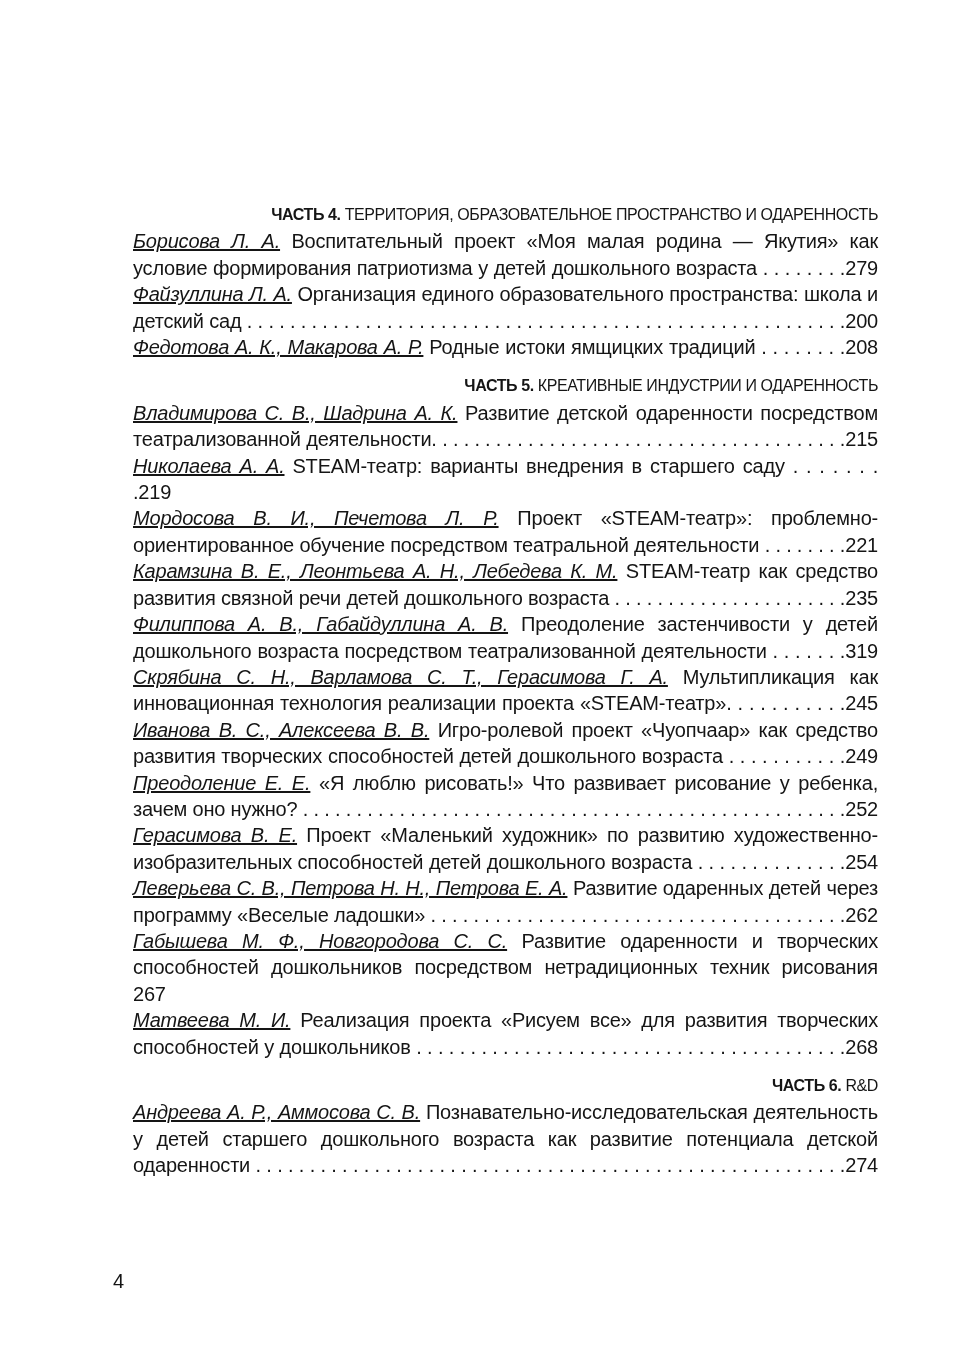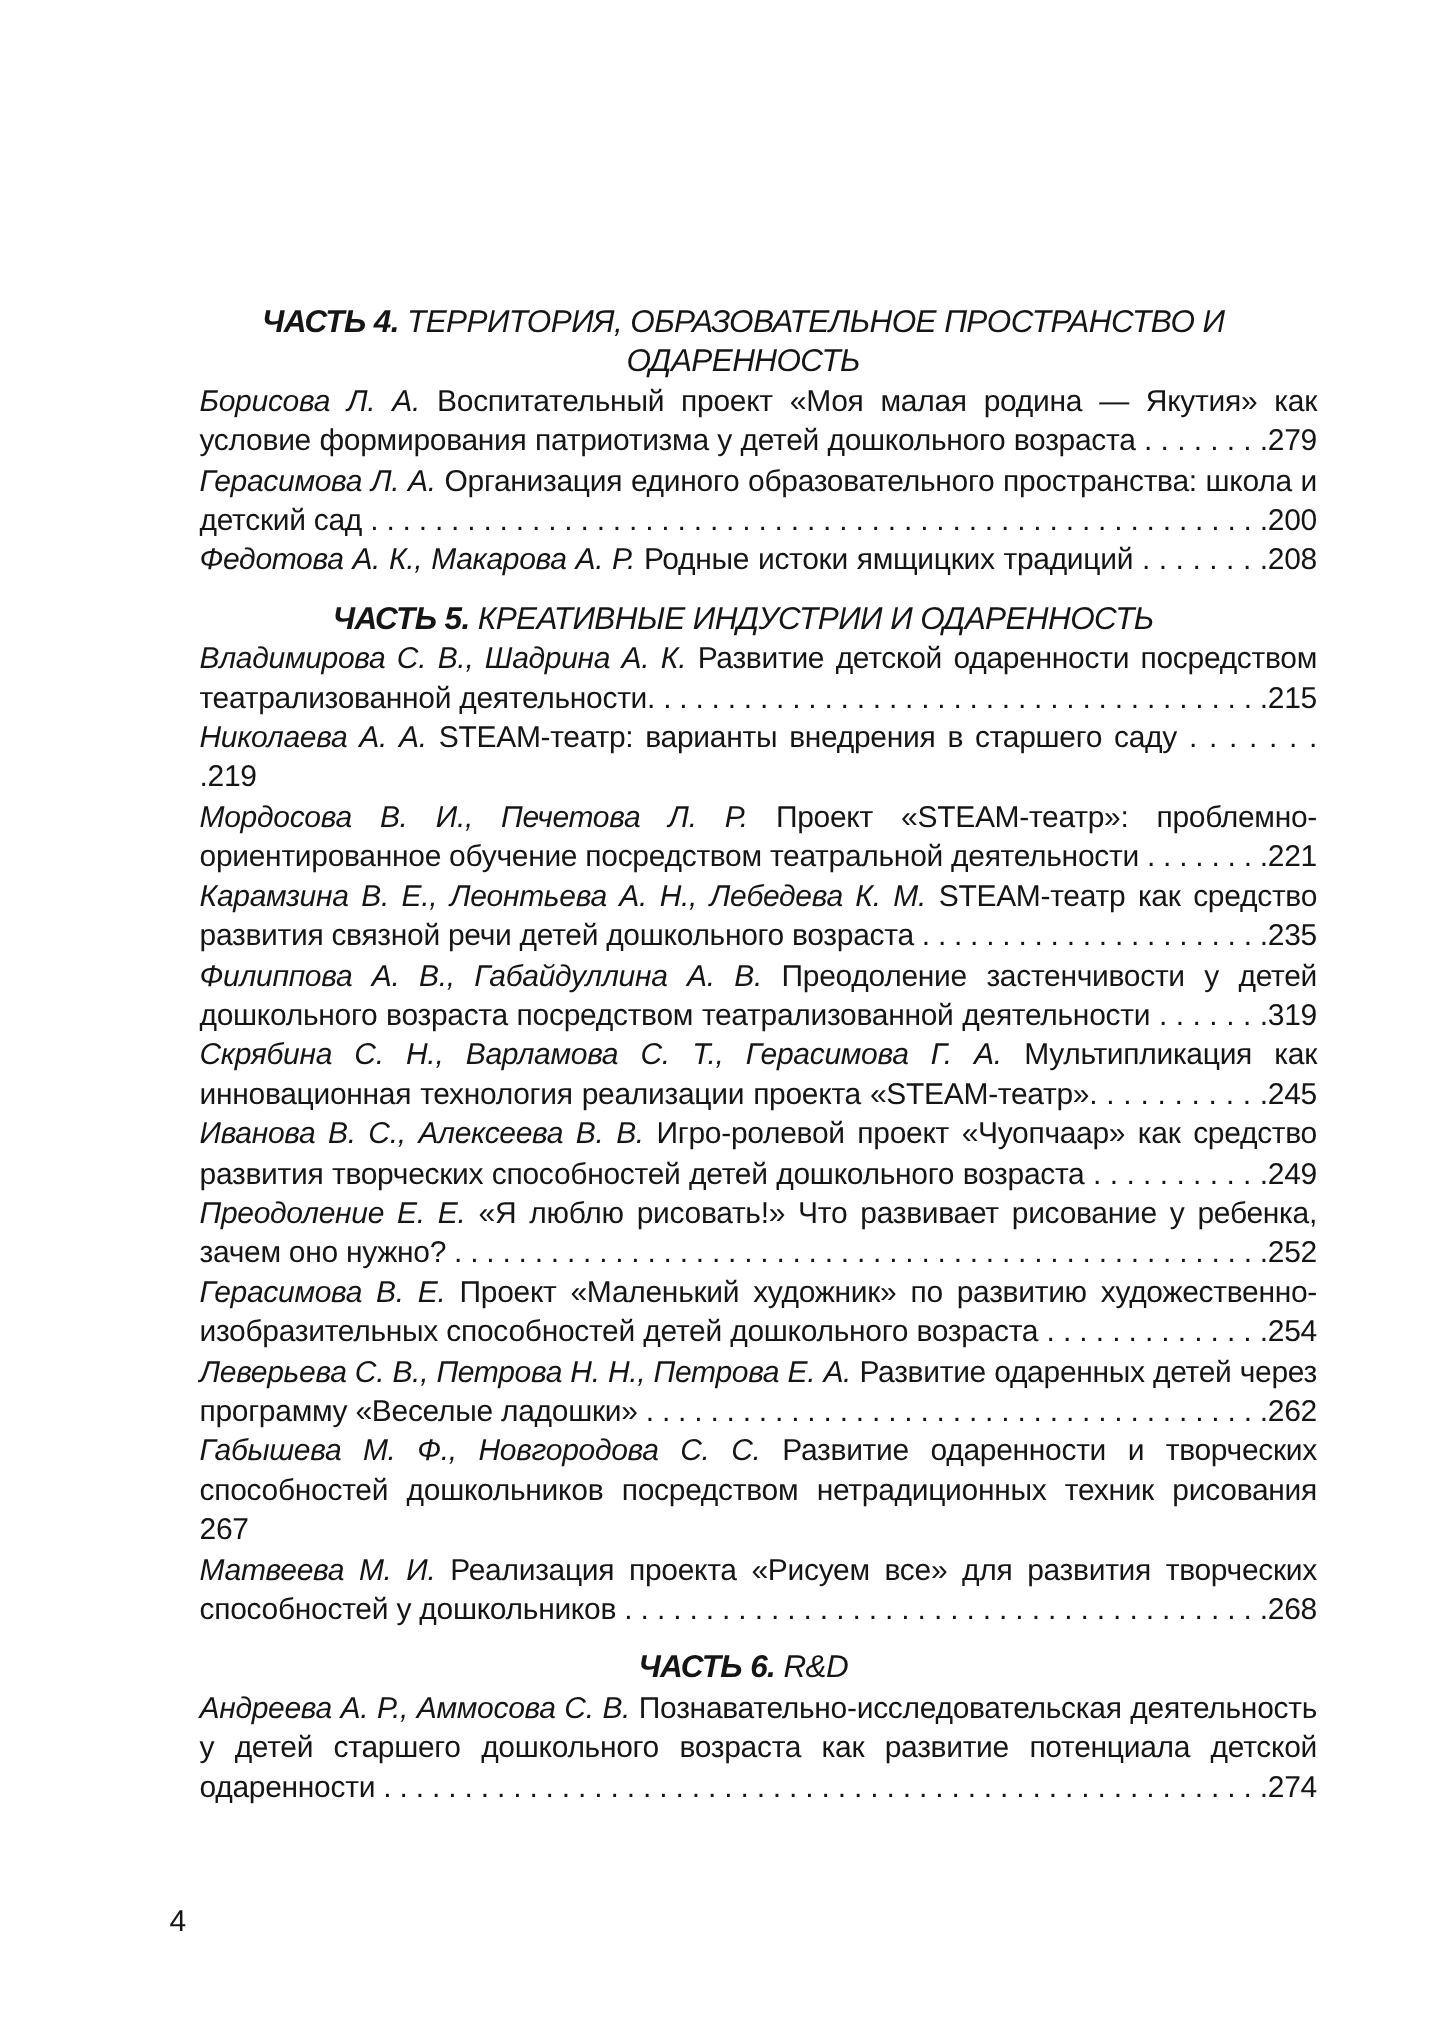--- a/index.html
+++ b/index.html
@@ -18,53 +18,52 @@
     top: 202px;
     width: 765px;
     font-size: 20px;
     line-height: 26.4px;
     letter-spacing: -0.2px;
   }
   .toc-section { margin: 0; }
   .toc-section + .toc-section { margin-top: 13px; }
   .part-heading {
     margin: 0;
-    font-size: 21px;
+    font-size: 16px;
     font-weight: normal;
     letter-spacing: -0.4px;
-    text-align: center;
-    font-style: italic;
+    text-align: right;
   }
   .part-label { font-weight: bold; }
   .toc-entry {
     margin: 0;
     padding-left: 20px;
     text-align: justify;
     text-align-last: justify;
   }
-  .entry-authors { font-style: italic; }
+  .entry-authors { font-style: italic; text-decoration: underline; }
   .dot-leader { white-space: normal; }
   .entry-page { white-space: nowrap; }
   .page-number {
     position: absolute;
     left: 113px;
     top: 1270px;
     font-size: 20px;
   }
 </style>
 </head>
 <body>
 
 <main class="toc" id="toc-root">
   <section class="toc-section">
     <h2 class="part-heading"><span class="part-label">ЧАСТЬ 4.</span> <span class="part-title">ТЕРРИТОРИЯ, ОБРАЗОВАТЕЛЬНОЕ ПРОСТРАНСТВО И ОДАРЕННОСТЬ</span></h2>
     <div class="entry-list">
   <p class="toc-entry"><span class="entry-authors">Борисова Л. А.</span> <span class="entry-title">Воспитательный проект «Моя малая родина — Якутия» как условие формирования патриотизма у детей дошкольного возраста</span><span class="dot-leader">  . . . . . . . .</span><span class="entry-page">279</span></p>
 
-  <p class="toc-entry"><span class="entry-authors">Герасимова Л. А.</span> <span class="entry-title">Организация единого образовательного пространства: школа и детский сад</span><span class="dot-leader">  . . . . . . . . . . . . . . . . . . . . . . . . . . . . . . . . . . . . . . . . . . . . . . . . . . . . . . . .</span><span class="entry-page">200</span></p>
+  <p class="toc-entry"><span class="entry-authors">Файзуллина Л. А.</span> <span class="entry-title">Организация единого образовательного пространства: школа и детский сад</span><span class="dot-leader">  . . . . . . . . . . . . . . . . . . . . . . . . . . . . . . . . . . . . . . . . . . . . . . . . . . . . . . . .</span><span class="entry-page">200</span></p>
 
   <p class="toc-entry"><span class="entry-authors">Федотова А. К., Макарова А. Р.</span> <span class="entry-title">Родные истоки ямщицких традиций</span><span class="dot-leader">  . . . . . . . .</span><span class="entry-page">208</span></p>
 </div>
   </section>
 
   <section class="toc-section">
     <h2 class="part-heading"><span class="part-label">ЧАСТЬ 5.</span> <span class="part-title">КРЕАТИВНЫЕ ИНДУСТРИИ И ОДАРЕННОСТЬ</span></h2>
     <div class="entry-list">
   <p class="toc-entry"><span class="entry-authors">Владимирова С. В., Шадрина А. К.</span> <span class="entry-title">Развитие детской одаренности посредством театрализованной деятельности.</span><span class="dot-leader">  . . . . . . . . . . . . . . . . . . . . . . . . . . . . . . . . . . . . . .</span><span class="entry-page">215</span></p>
 

